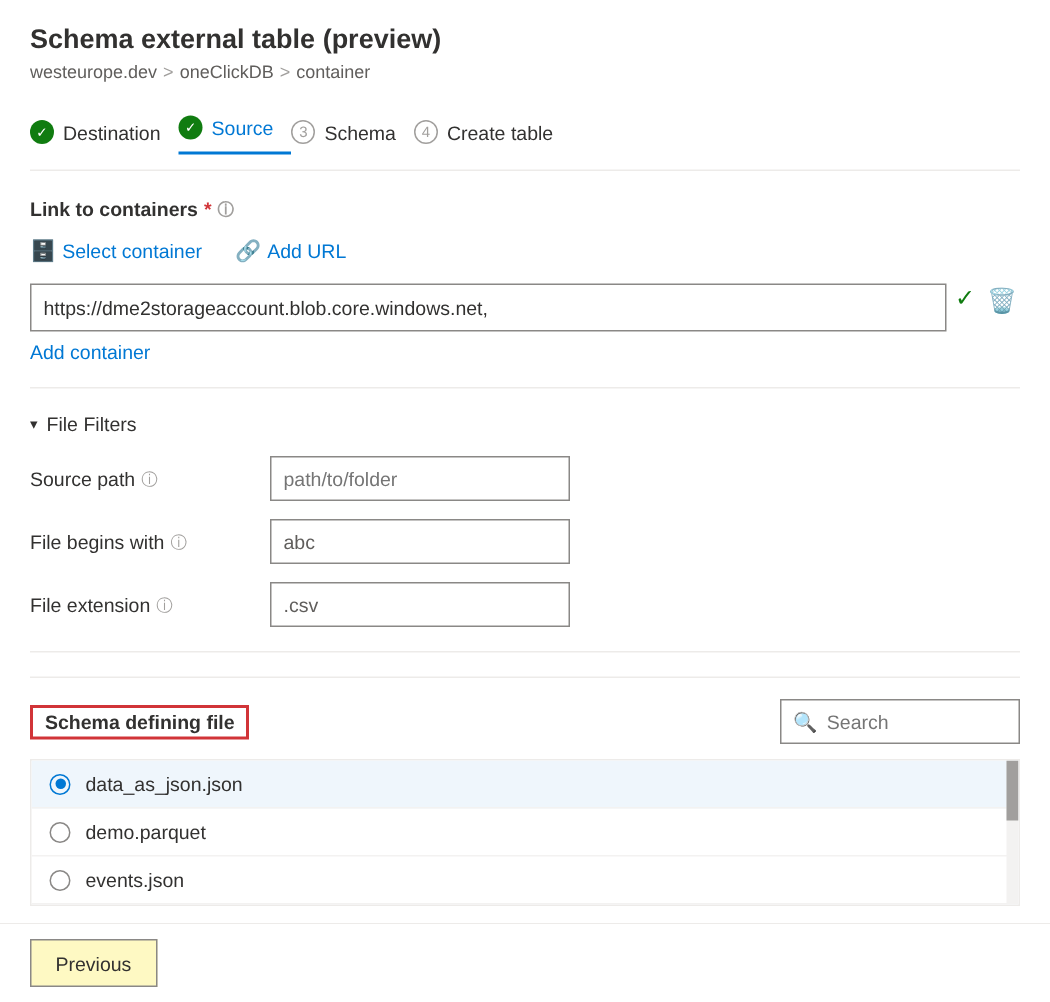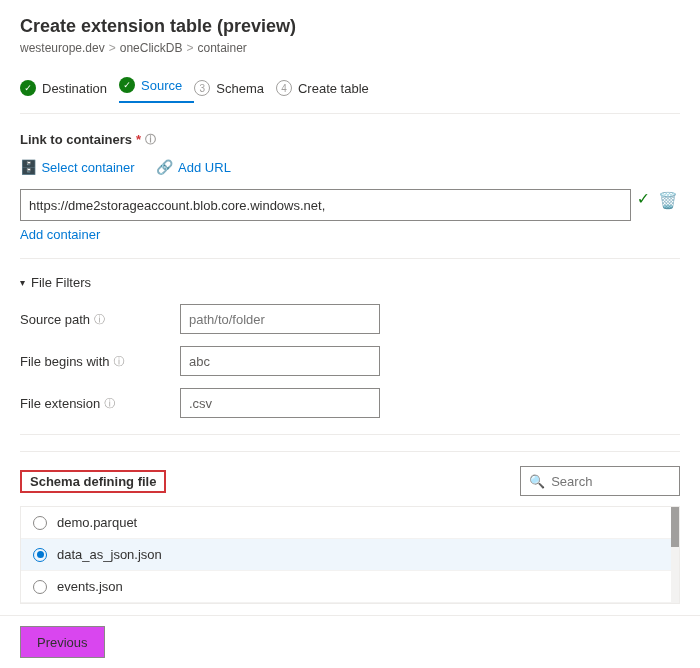--- a/index.html
+++ b/index.html
@@ -284,21 +284,21 @@
       border-top: 1px solid #edebe9;
       display: flex;
       align-items: center;
       gap: 8px;
       padding: 10px 20px;
     }
     .btn-default {
       height: 32px;
       padding: 0 16px;
       border: 1px solid #8a8886;
-      background: #d946ef;
+      background: #fef9c3;
       font-size: 13px;
       color: #323130;
       cursor: pointer;
     }
     .btn-primary {
       height: 32px;
       padding: 0 16px;
       border: 2px solid #d13438;
       background: #0078d4;
       font-size: 13px;
@@ -309,21 +309,21 @@
     .main-content {
       padding-bottom: 60px;
     }
   </style>
 </head>
 <body>
 
 <div class="page-container">
   <div class="main-content">
 
-    <div class="page-title">Create extension table (preview)</div>
+    <div class="page-title">Schema external table (preview)</div>
 
     <div class="breadcrumb">
       <span>westeurope.dev</span>
       <span class="breadcrumb-sep">&gt;</span>
       <span>oneClickDB</span>
       <span class="breadcrumb-sep">&gt;</span>
       <span>container</span>
     </div>
 
     <div class="steps-bar">
@@ -412,32 +412,32 @@
     <div class="schema-section">
       <div class="schema-header-row">
         <div class="schema-title-box">Schema defining file</div>
         <div class="search-box">
           <span class="search-icon-span">🔍</span>
           <input class="search-input" type="text" placeholder="Search" style="">
         </div>
       </div>
 
       <div class="file-list">
-        <div class="file-item">
-          <div class="radio-outer"></div>
-          <span>demo.parquet</span>
-        </div>
         <div class="file-item selected">
           <div class="radio-outer checked">
             <div class="radio-inner"></div>
           </div>
           <span>data_as_json.json</span>
         </div>
         <div class="file-item">
           <div class="radio-outer"></div>
+          <span>demo.parquet</span>
+        </div>
+        <div class="file-item">
+          <div class="radio-outer"></div>
           <span>events.json</span>
         </div>
         <div class="scrollbar-track">
           <div class="scrollbar-thumb"></div>
         </div>
       </div>
     </div>
   </div>
 </div>
 

